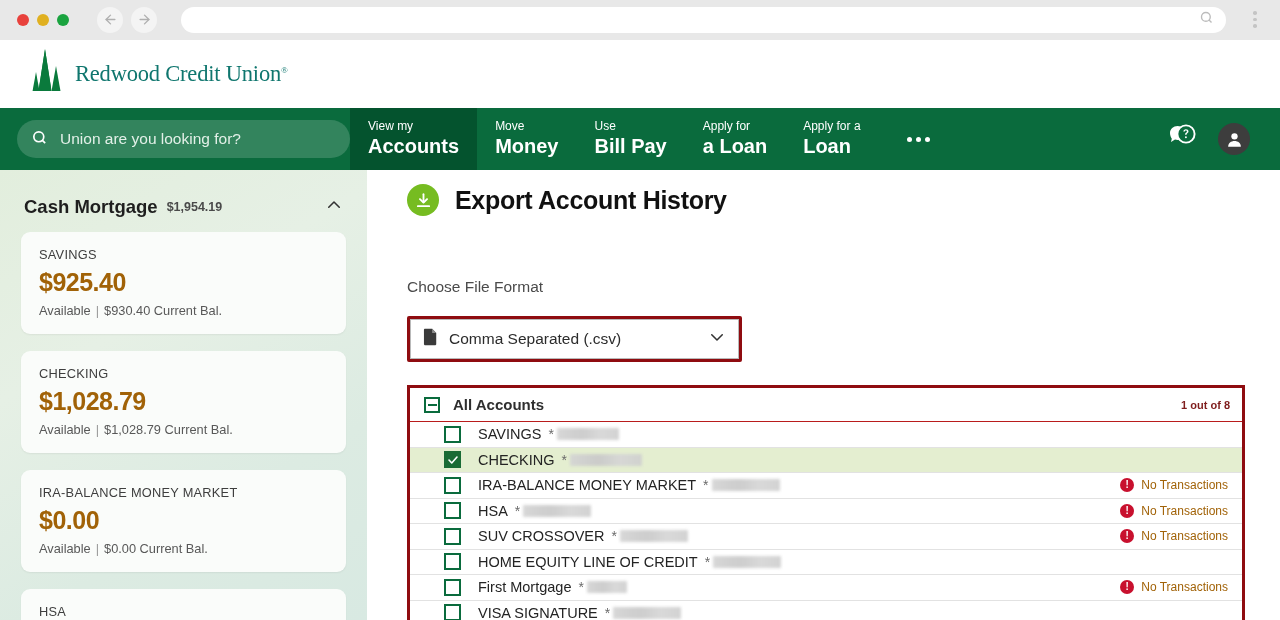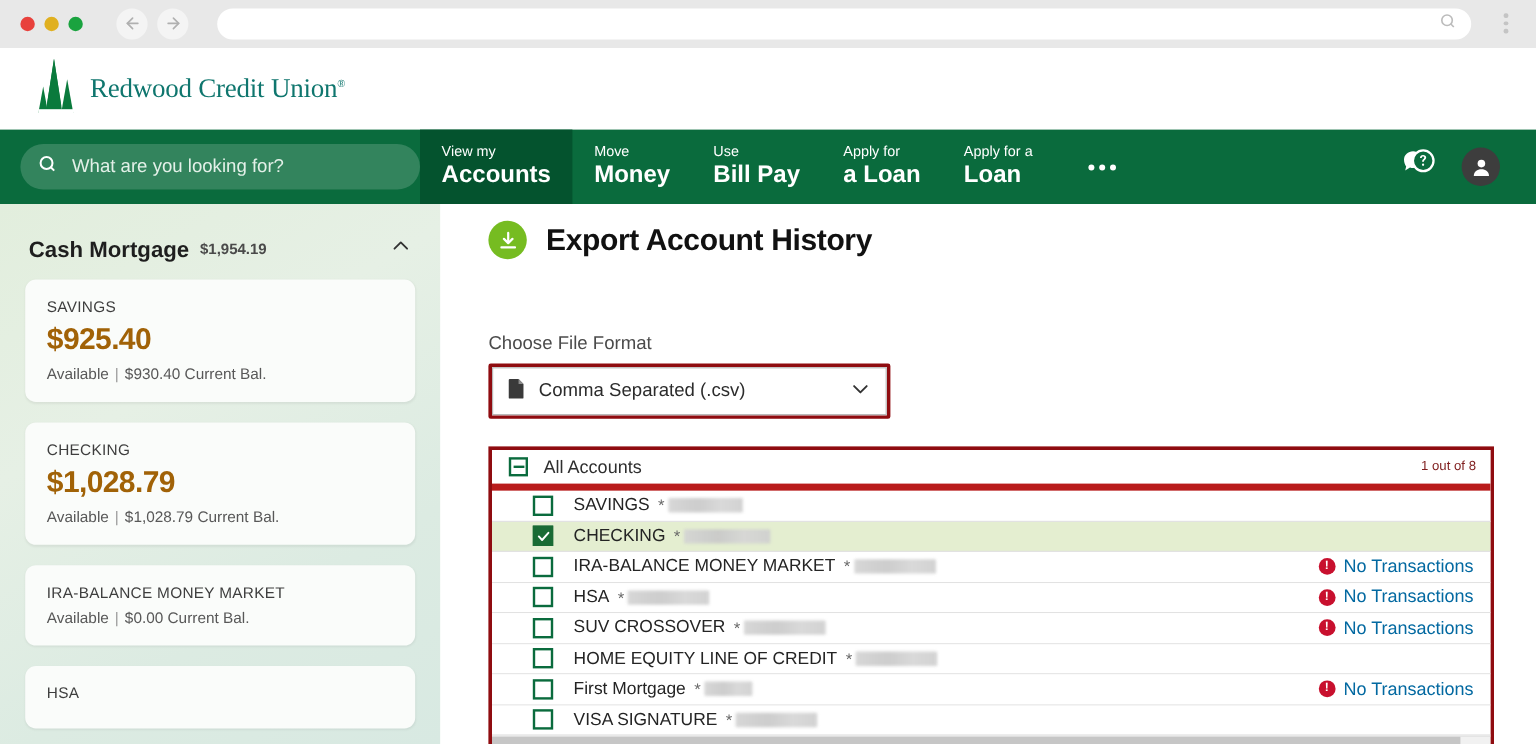--- a/index.html
+++ b/index.html
@@ -96,34 +96,34 @@
 
   
   .main { flex: 1; background: #fff; padding: 0 30px 0 40px; overflow: hidden; position: relative; }
   .page-head { display: flex; align-items: center; gap: 16px; padding-top: 14px; }
   .dl-icon {
     width: 32px; height: 32px; border-radius: 50%; background: #76bc21;
     display: flex; align-items: center; justify-content: center; flex: none;
   }
   .page-title { font-size: 25px; font-weight: 700; color: #111; letter-spacing: -0.3px; }
 
-  .field-label { font-size: 15.5px; color: #4b4b4b; margin-top: 62px; margin-bottom: 7px; }
+  .field-label { font-size: 15.5px; color: #4b4b4b; margin-top: 62px; margin-bottom: 20px; }
   .select-hl { border: 3px solid #8f0c10; display: inline-block; border-radius: 2px; }
   .select-box {
     width: 329px; height: 40px; background: #fff; border: 1px solid #b9b9b9;
     display: flex; align-items: center; padding: 0 12px; gap: 11px;
   }
   .select-box .val { font-size: 15.5px; color: #2c2c2c; }
   .select-box .cv { margin-left: auto; color: #333; }
 
   
   .table-hl { border: 3px solid #8f0c10; margin-top: 23px; background: #fff; width: 838px; }
   .tbl-head {
     display: flex; align-items: center; height: 34px; padding: 0 12px 0 14px;
-    background: #fff; border-bottom: 6px solid #b91c1c;
+    background: #fff; border-bottom: 1px solid #b91c1c; font-weight: bold;
   }
   .tbl-head .lbl { font-size: 15px; color: #2f2f2f; margin-left: 13px; }
   .tbl-head .cnt { margin-left: auto; font-size: 11px; color: #7f1d1d; }
   .cb-minus {
     width: 16px; height: 16px; border: 2px solid #0a6b3d; background: #fff;
     display: flex; align-items: center; justify-content: center; flex: none;
   }
   .cb-minus i { width: 9px; height: 2px; background: #0a6b3d; display: block; }
   .tbl-rows { }
   .row {
@@ -143,21 +143,21 @@
     display: inline-block; height: 12px; margin-left: 3px; vertical-align: middle;
     background: linear-gradient(90deg,#d4d4d4,#c9c9c9 40%,#d6d6d6 70%,#cfcfcf);
     filter: blur(1.4px); border-radius: 1px; opacity: .92;
   }
   .badge { margin-left: auto; display: flex; align-items: center; gap: 7px; }
   .badge .bi {
     width: 14px; height: 14px; border-radius: 50%; background: #c8102e;
     color: #fff; font-size: 10px; font-weight: 700; display: flex;
     align-items: center; justify-content: center; line-height: 1; flex: none;
   }
-  .badge .bt { font-size: 15px; color: #0369a1; white-space: nowrap; }
+  .badge .bt { font-size: 12px; color: #a16207; white-space: nowrap; }
   .scrollbar { height: 9px; background: #f1f1f1; border-top: 1px solid #e0e0e0; }
   .scrollbar .thumb { height: 9px; width: 97%; background: #c6c6c6; }
 </style>
 </head>
 <body>
 
 <div id="app">
 
   <div class="browser-bar">
     <div class="traffic">
@@ -211,21 +211,21 @@
 
   <div class="greennav">
     <div class="searchwrap">
       <div class="searchbox">
         <span>
           <svg width="17" height="17" viewBox="0 0 24 24" fill="none" stroke="#ffffff" stroke-width="2.4">
               <circle cx="11" cy="11" r="7"></circle>
               <path d="M20 20l-4.3-4.3"></path>
             </svg>
         </span>
-        <span class="ph">What are you looking for?</span>
+        <span class="ph">Union are you looking for?</span>
       </div>
     </div>
     <div class="navitems">
       <div class="navitem active">
         <span class="l1">View my</span>
         <span class="l2">Accounts</span>
       </div>
       <div class="navitem">
         <span class="l1">Move</span>
         <span class="l2">Money</span>
@@ -290,20 +290,21 @@
       <div class="acct-card">
         <div class="nm">CHECKING</div>
         <div class="bal">$1,028.79</div>
         <div class="sub">
           <span>Available</span><span class="sep">|</span><span>$1,028.79 Current Bal.</span>
         </div>
       </div>
 
       <div class="acct-card">
         <div class="nm">IRA-BALANCE MONEY MARKET</div>
+        <div class="bal">$0.00</div>
         <div class="sub">
           <span>Available</span><span class="sep">|</span><span>$0.00 Current Bal.</span>
         </div>
       </div>
 
       <div class="acct-card">
         <div class="nm">HSA</div>
         <div class="bal"></div>
       </div>
     </div>

